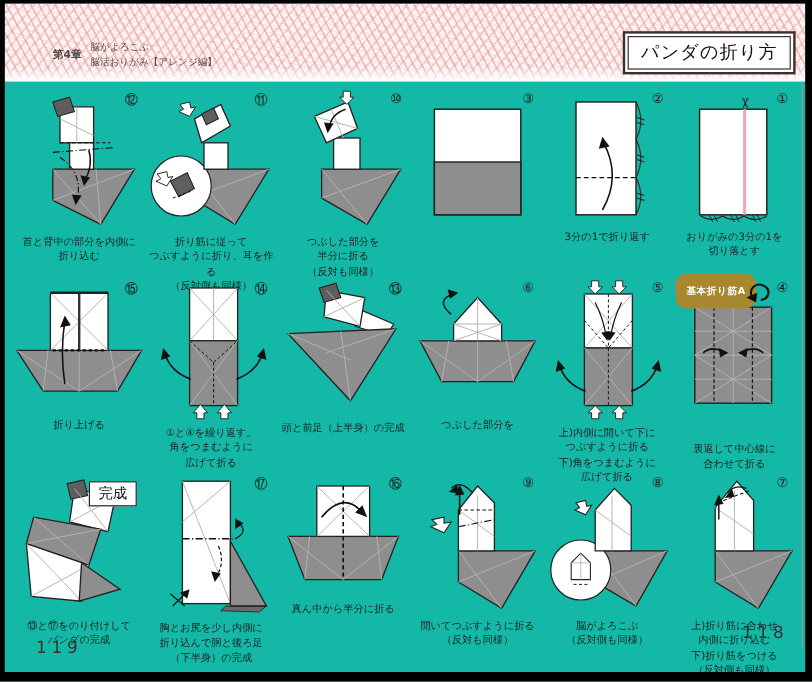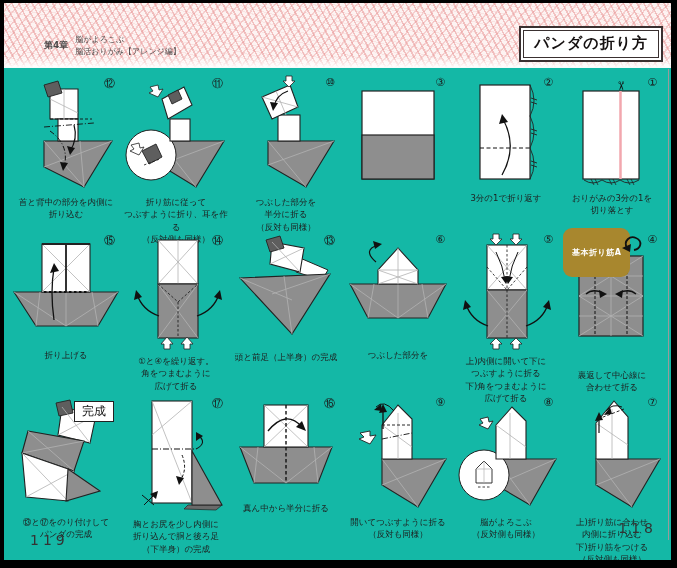--- a/index.html
+++ b/index.html
@@ -14,34 +14,34 @@
       repeating-linear-gradient(15deg, rgba(243,196,196,.35) 0 1px, transparent 1px 5px),
       #fdf3f2;}
   .band-fade{position:absolute;left:0;right:0;bottom:-1px;height:12px;background:linear-gradient(to bottom,rgba(255,255,255,0),#fff);}
 
   .hdr{position:absolute;left:40px;top:31px;display:flex;gap:7px;color:#4e4a4a;}
   .hdr .chap{font-size:9px;font-weight:bold;padding-top:5px;}
   .hdr .lines{font-size:8px;line-height:1.55;}
 
   .title-box{position:absolute;right:12px;top:27px;background:#fff;border:1px solid #3a3030;
     box-shadow:0 0 0 2px #fff,0 0 0 4px #3a3030;padding:3px 10px 4px;
-    font-family:"Liberation Serif",serif;font-weight:bold;font-size:15px;letter-spacing:1px;color:#151010;}
+    font-family:"Liberation Serif",serif;font-weight:normal;font-size:15px;letter-spacing:1px;color:#151010;}
 
   .pages{position:absolute;left:0;right:0;top:66px;bottom:0;}
   .page{position:absolute;top:0;bottom:0;}
   .page-left{left:2px;width:332px;}
   .page-right{left:336px;right:4px;}
   .grid{display:grid;grid-template-columns:1fr 1fr 1fr;grid-template-rows:157px 163px auto;padding:2px 4px 0;}
   .cell{position:relative;text-align:center;padding-top:4px;}
   .cell svg{display:block;margin:0 auto;}
   .cap{font-size:8.5px;line-height:1.45;white-space:pre-line;color:#1e1e1e;margin-top:5px;}
   .num{position:absolute;top:5px;right:7px;font-size:11px;color:#1a1a1a;}
 
   .gold-badge{position:absolute;top:0;left:3px;background:#a8872e;color:#fff;font-size:8px;font-weight:bold;
-    padding:19px 9px;border-radius:9px;letter-spacing:.5px;}
+    padding:9px 9px;border-radius:9px;letter-spacing:.5px;}
   .flip-icon{position:absolute;top:6px;right:18px;}
   .done-box{position:absolute;top:10px;right:8px;border:1.3px solid #222;padding:1px 7px;font-size:12px;color:#111;background:#fff;}
 
   .pn{position:absolute;font-size:14px;color:#333;letter-spacing:4px;}
   .pn-left{left:26px;bottom:12px;}
   .pn-right{right:14px;bottom:24px;}
   .edge-line{position:absolute;right:2px;top:66px;bottom:20px;width:1px;background:#9a9a9a;}
 </style>
 </head>
 <body>

